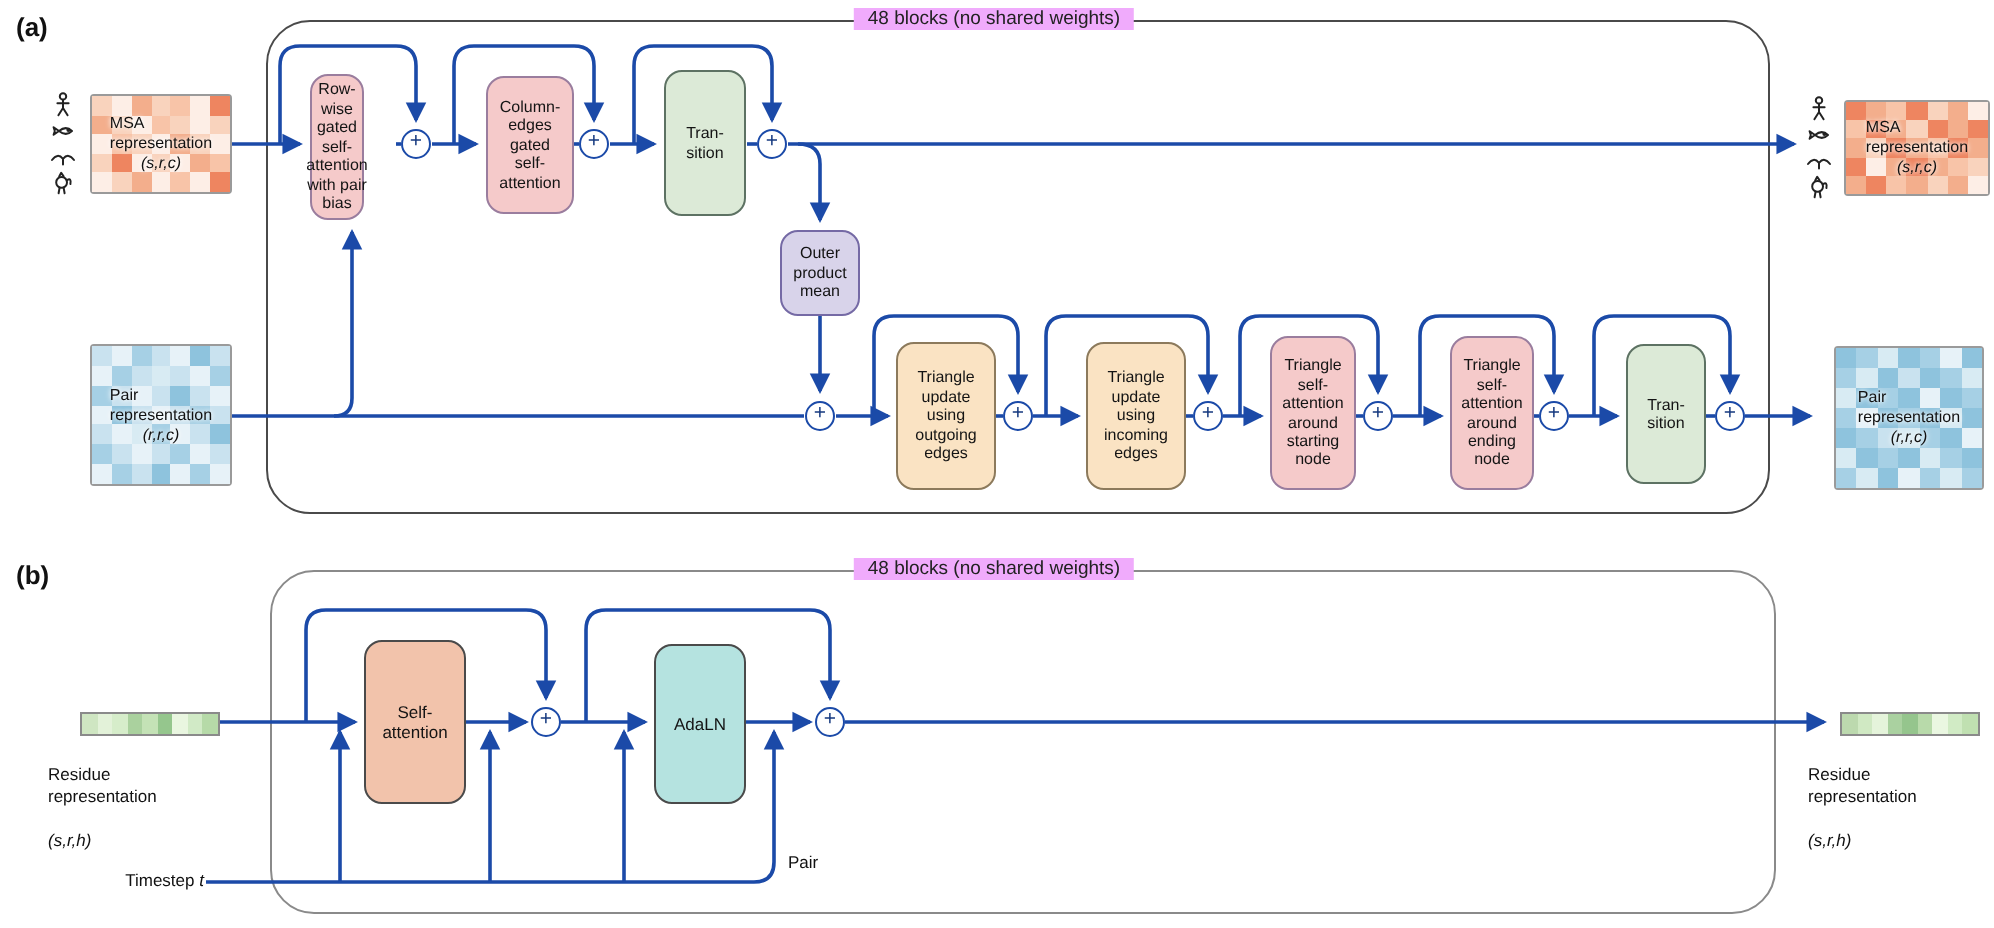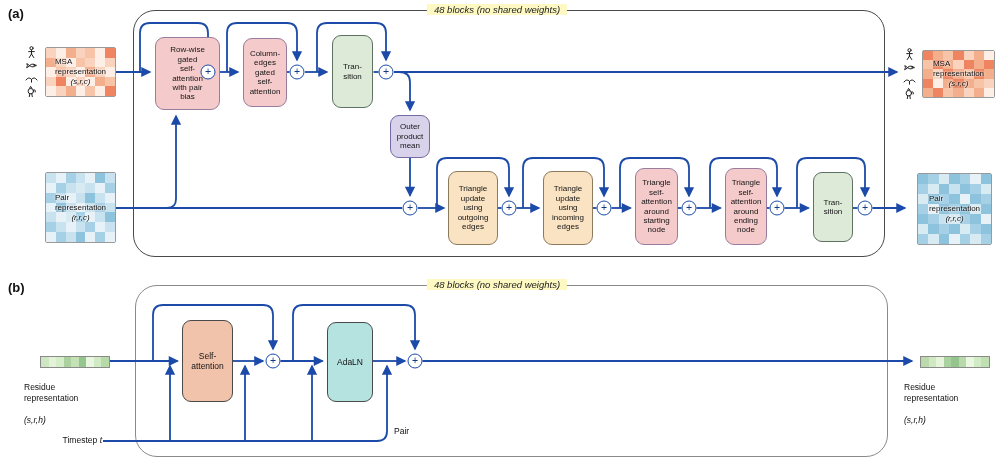--- a/index.html
+++ b/index.html
@@ -15,22 +15,22 @@
   html,body{margin:0;padding:0;}
   body{width:997px;height:464px;background:#fff;position:relative;overflow:hidden;
        font-family:"Liberation Sans",sans-serif;color:#111;}
   .frame{position:absolute;border:1.5px solid;border-radius:22px;z-index:0;box-sizing:border-box;}
   #frame-a{left:133px;top:10px;width:752px;height:247px;border-color:var(--frame-a-border);}
   #frame-b{left:135px;top:285px;width:753px;height:172px;border-color:var(--frame-b-border);}
   #wires{position:absolute;left:0;top:0;z-index:1;}
   #wires path{stroke:var(--arrow);stroke-width:1.8;fill:none;}
   #wires marker path{fill:var(--arrow);stroke:none;}
   .panel-label{position:absolute;font-weight:bold;font-size:13px;z-index:2;}
-  .header-pill{position:absolute;transform:translateX(-50%);background:#fef9c3;padding:0 7px;
-               font-size:9.5px;color:#222;z-index:2;white-space:nowrap;font-style:italic;}
+  .header-pill{position:absolute;transform:translateX(-50%);background:#f0abfc;padding:0 7px;
+               font-size:9.5px;color:#222;z-index:2;white-space:nowrap;}
   .box{position:absolute;display:flex;align-items:center;justify-content:center;text-align:center;
        font-size:8px;line-height:1.18;border-radius:9px;white-space:pre-line;box-sizing:border-box;
        border:1px solid;z-index:2;padding:2px;color:#141414;}
   .box-attn{background:var(--attention-fill);border-color:var(--attention-border);}
   .box-trans{background:var(--transition-fill);border-color:var(--transition-border);}
   .box-outer{background:var(--outer-fill);border-color:var(--outer-border);}
   .box-tri{background:var(--triangle-fill);border-color:var(--triangle-border);}
   .box-selfattn{background:var(--self-attention-fill);border-color:var(--self-attention-border);font-size:8.5px;}
   .box-swiglu{background:var(--swiglu-fill);border-color:var(--swiglu-border);font-size:8.5px;}
   .plus{position:absolute;width:15px;height:15px;box-sizing:border-box;border:1.6px solid var(--arrow);
@@ -233,21 +233,21 @@
       <div style="background: rgb(166, 208, 229);"></div>
       <div style="background: rgb(231, 242, 248);"></div>
     </div>
   <div class="matrix-label">
     <span>Pair
 representation</span>
     <span class="dims">(r,r,c)</span>
   </div>
 </div>
 
-<div class="box box-attn" style="left:155px;top:37px;width:65px;height:73px;">Row-wise
+<div class="box box-attn" style="left:155px;top:37px;width:27px;height:73px;">Row-wise
 gated
 self-
 attention
 with pair
 bias</div>
 <div class="box box-attn" style="left:243px;top:38px;width:44px;height:69px;">Column-
 edges
 gated
 self-
 attention</div>

